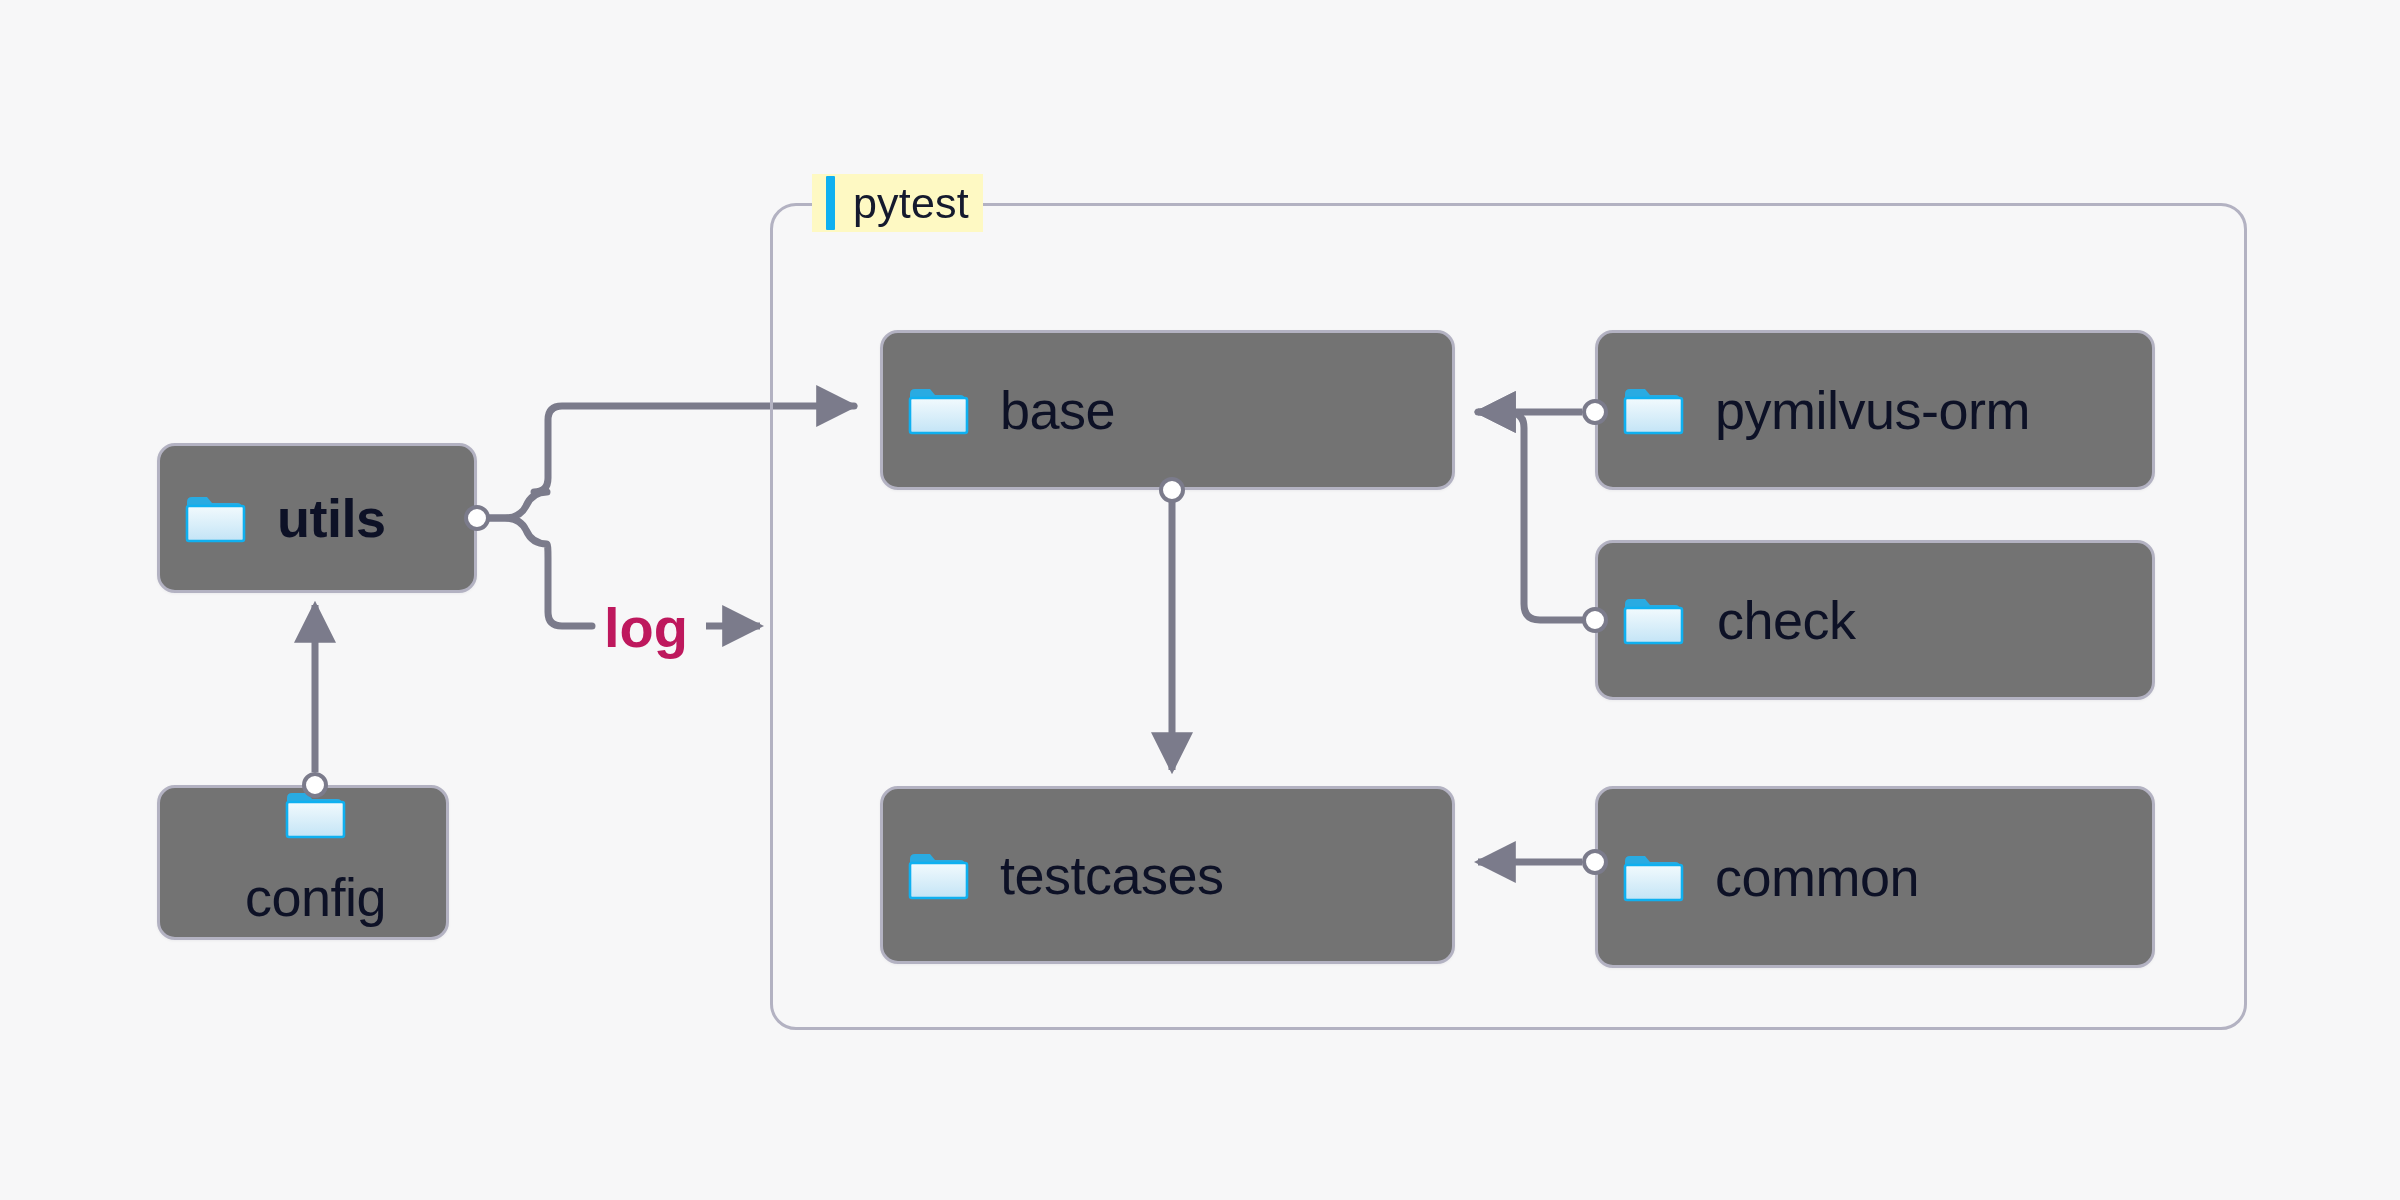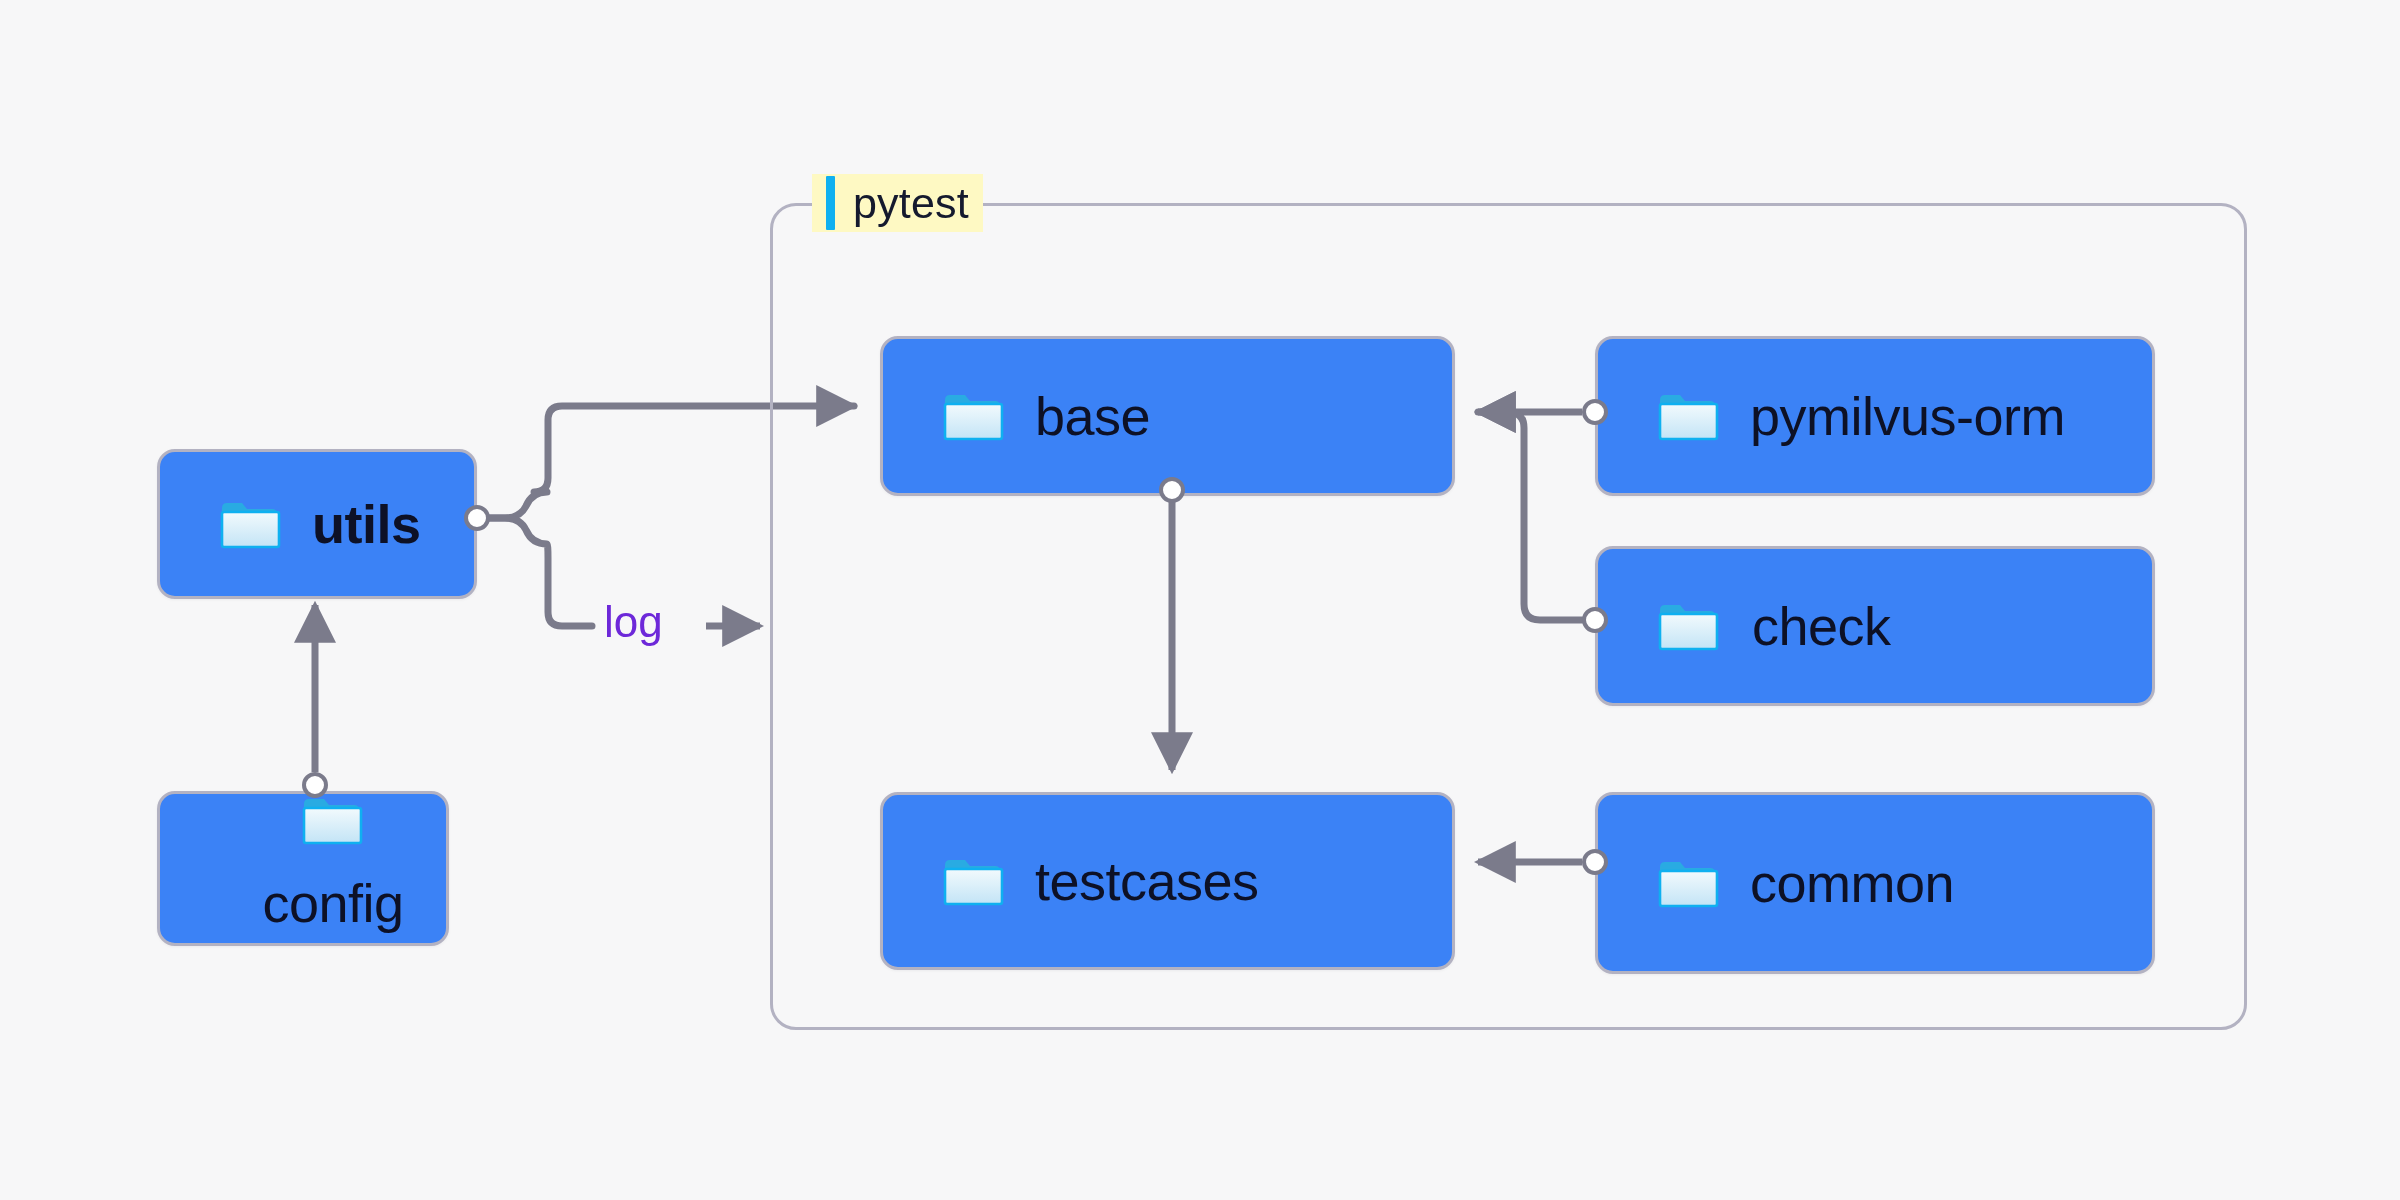--- a/index.html
+++ b/index.html
@@ -52,29 +52,28 @@
     font-size: 43px;
     color: #151a2e;
     letter-spacing: 0.2px;
     white-space: nowrap;
   }
 
   
   .node {
     position: absolute;
     box-sizing: border-box;
-    background: #3b82f6;
+    background: #737373;
     border: 3px solid #b3b2c2;
     border-radius: 18px;
     display: flex;
     align-items: center;
-    padding-left: 60px;
+    padding-left: 25px;
     gap: 30px;
     box-shadow: 0 1px 3px rgba(20,20,40,0.05);
-    margin-top: 6px;
   }
   .node-label {
     font-size: 54px;
     color: #0d1126;
     letter-spacing: -0.5px;
     white-space: nowrap;
     line-height: 1;
   }
 
   
@@ -92,24 +91,25 @@
     height: 26px;
     box-sizing: border-box;
     border: 4px solid #7b7b8b;
     border-radius: 50%;
     background: #ffffff;
   }
 
   
   .edge-label {
     position: absolute;
-    font-size: 44px;
-    color: #6d28d9;
+    font-size: 56px;
+    color: #be185d;
     white-space: nowrap;
     line-height: 1;
+    font-weight: bold;
   }
 </style>
 </head>
 <body>
 
 <div id="canvas">
 
   <svg id="edges" viewBox="0 0 2400 1200" width="2400" height="1200">
     <defs>
       <marker id="arrow" viewBox="0 0 10 10" refX="9" refY="5" markerWidth="6" markerHeight="6" orient="auto-start-reverse">

